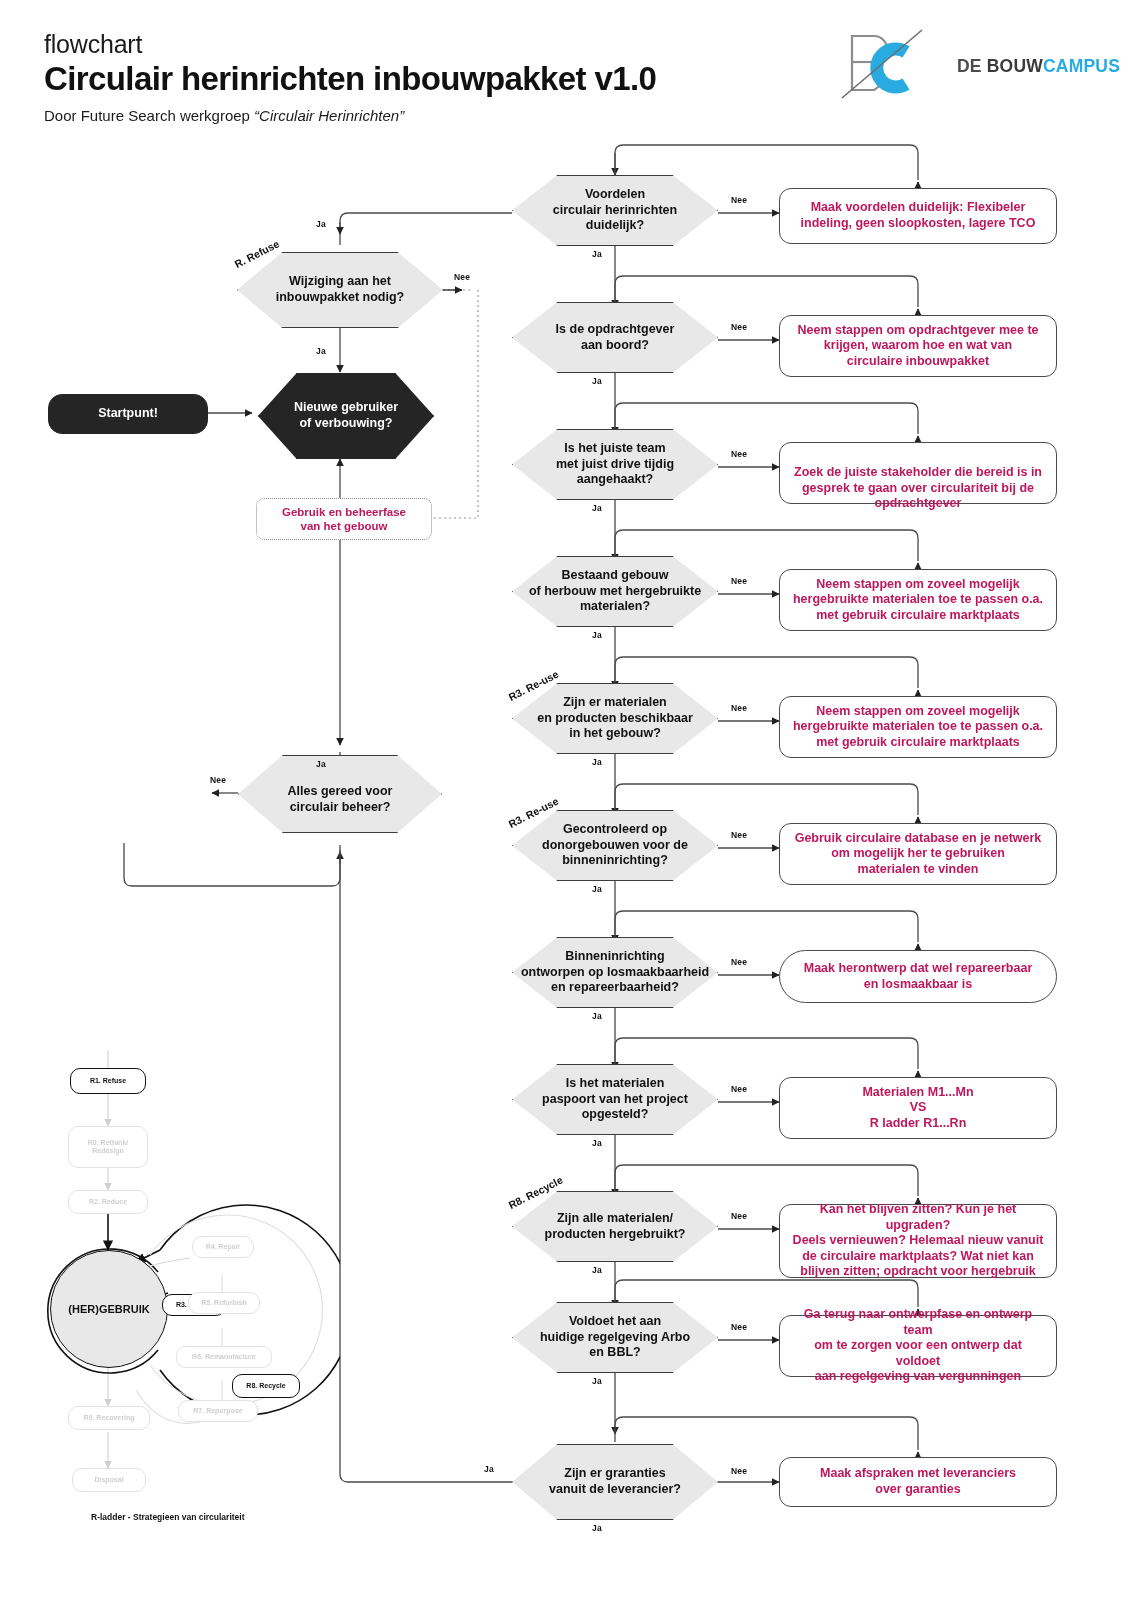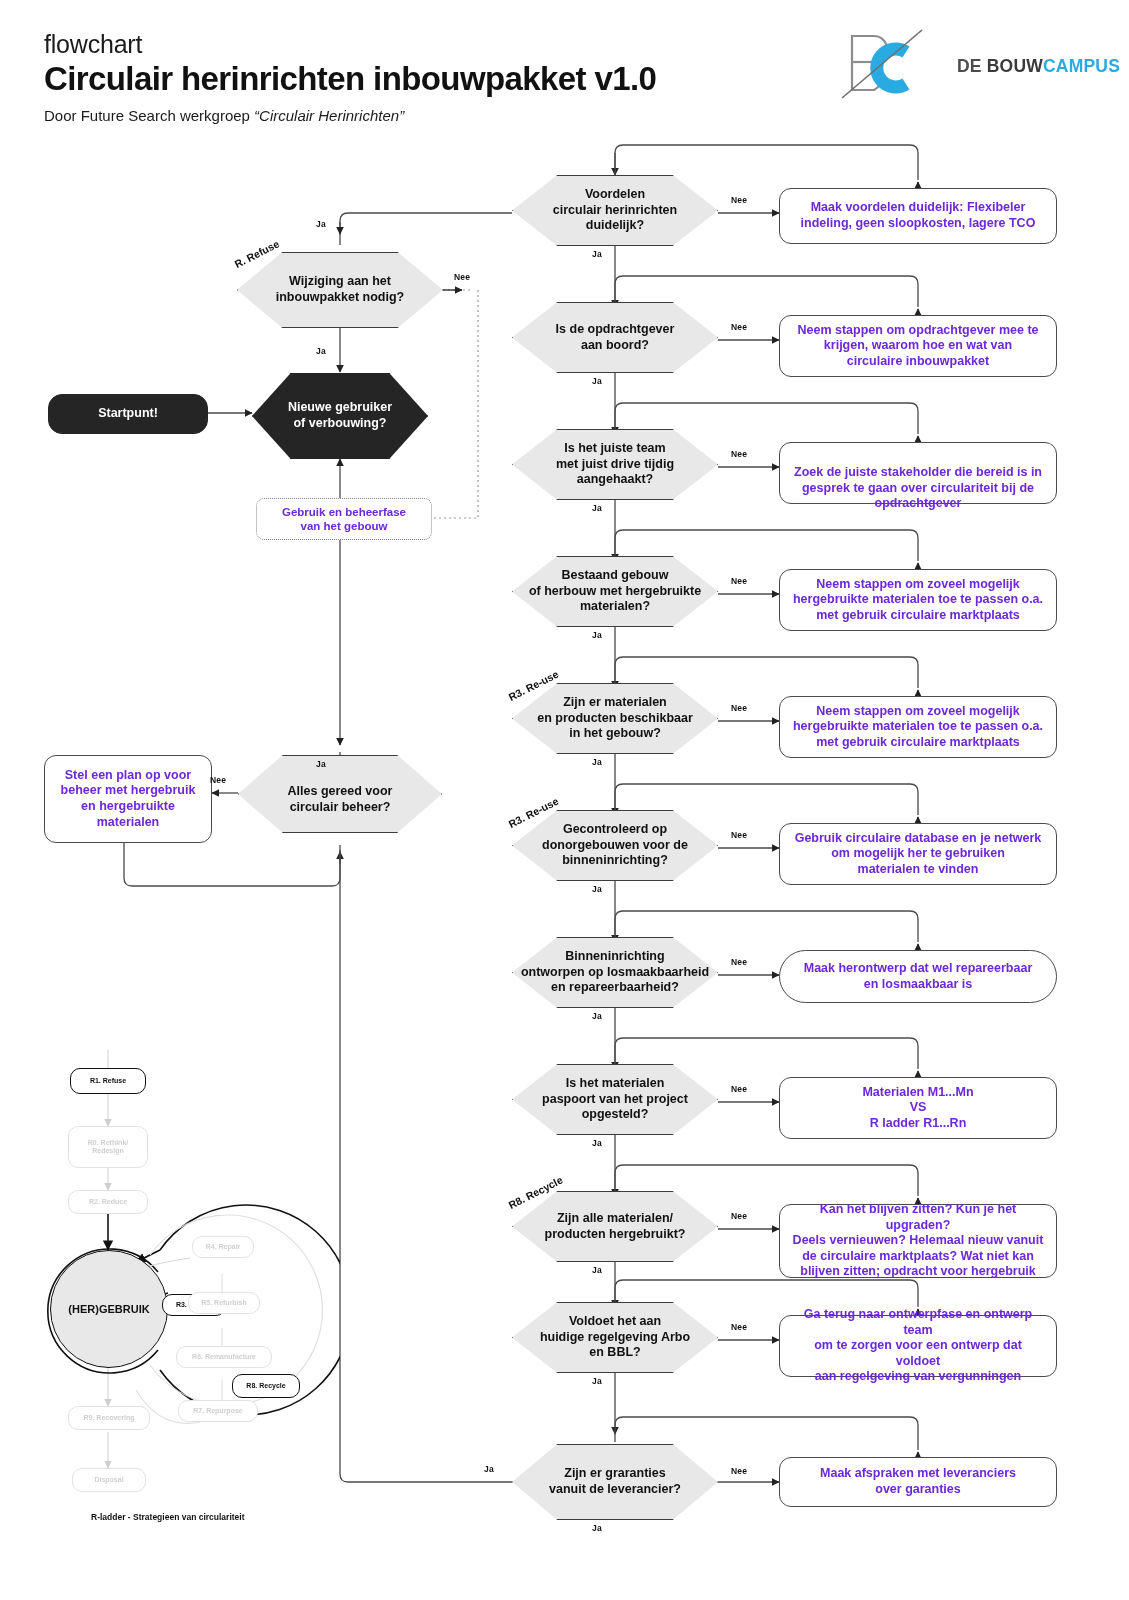--- a/index.html
+++ b/index.html
@@ -29,21 +29,21 @@
   .node .lbl{display:block;line-height:1.25;}
 
   
   .dia{background:#e8e8e8;border:1.4px solid #3c3c3c;
        clip-path:polygon(22% 0%,78% 0%,100% 50%,78% 100%,22% 100%,0% 50%);
        font-size:12.5px;font-weight:bold;color:#111;}
   .dia.dark{background:#252525;border-color:#252525;color:#fff;}
 
   
   .box{background:#ffffff;border:1.3px solid #4a4a4a;border-radius:12px;
-       font-size:12.5px;font-weight:bold;color:#6d28d9;padding:6px 12px;}
+       font-size:12.5px;font-weight:bold;color:#be185d;padding:6px 12px;}
   .box.dark{background:#252525;border-color:#252525;color:#fff;border-radius:14px;}
   .box.dotted{background:#fff;border:1.6px dotted #8a8a8a;border-radius:8px;font-weight:bold;}
 
   
   .elab{position:absolute;font-size:8.5px;font-weight:bold;color:#111;letter-spacing:.2px;}
   
   .rtag{position:absolute;font-size:10.5px;font-weight:bold;color:#111;
         transform:rotate(-27deg);transform-origin:left bottom;white-space:nowrap;}
 
   
@@ -164,46 +164,40 @@
       <path d="M512 1482 L348 1482 Q340 1482 340 1474 L340 845"></path>
 
       <line x1="340" y1="770" x2="340" y2="752"></line>
     </g>
   </svg>
 
   <div class="node box dark" style="left:48px;top:394px;width:160px;height:40px;">
     <span class="lbl">Startpunt!</span>
   </div>
 
-  <div class="node dia dark" style="left:252px;top:373px;width:176px;height:86px;">
+  <div class="node dia dark" style="left:258px;top:373px;width:176px;height:86px;">
     <span class="lbl" style="white-space: pre-line;">Nieuwe gebruiker
 of verbouwing?</span>
   </div>
 
   <div class="node dia" style="left:237px;top:252px;width:206px;height:76px;">
     <span class="lbl" style="white-space: pre-line;">Wijziging aan het
 inbouwpakket nodig?</span>
   </div>
 
   <div class="node box dotted" style="left:256px;top:498px;width:176px;height:42px;font-size:11.5px;">
     <span class="lbl" style="white-space: pre-line;">Gebruik en beheerfase
 van het gebouw</span>
   </div>
 
   <div class="node dia" style="left:238px;top:755px;width:204px;height:78px;">
     <span class="lbl" style="white-space: pre-line; margin-top: 12px;">Alles gereed voor
 circulair beheer?</span>
   </div>
 
-  <div class="node box" style="left:44px;top:755px;width:168px;height:88px;">
-    <span class="lbl" style="white-space: pre-line;">Stel een plan op voor
-beheer met hergebruik
-en hergebruikte
-materialen</span>
-  </div>
 
   <div class="rtag" style="left:238px;top:258px;">R. Refuse</div>
 
   <div class="elab" style="left:316px;top:219px;">Ja</div>
   <div class="elab" style="left:316px;top:346px;">Ja</div>
   <div class="elab" style="left:454px;top:272px;">Nee</div>
   <div class="elab" style="left:316px;top:759px;">Ja</div>
   <div class="elab" style="left:210px;top:775px;">Nee</div>
   <div class="elab" style="left:484px;top:1464px;">Ja</div>
 

